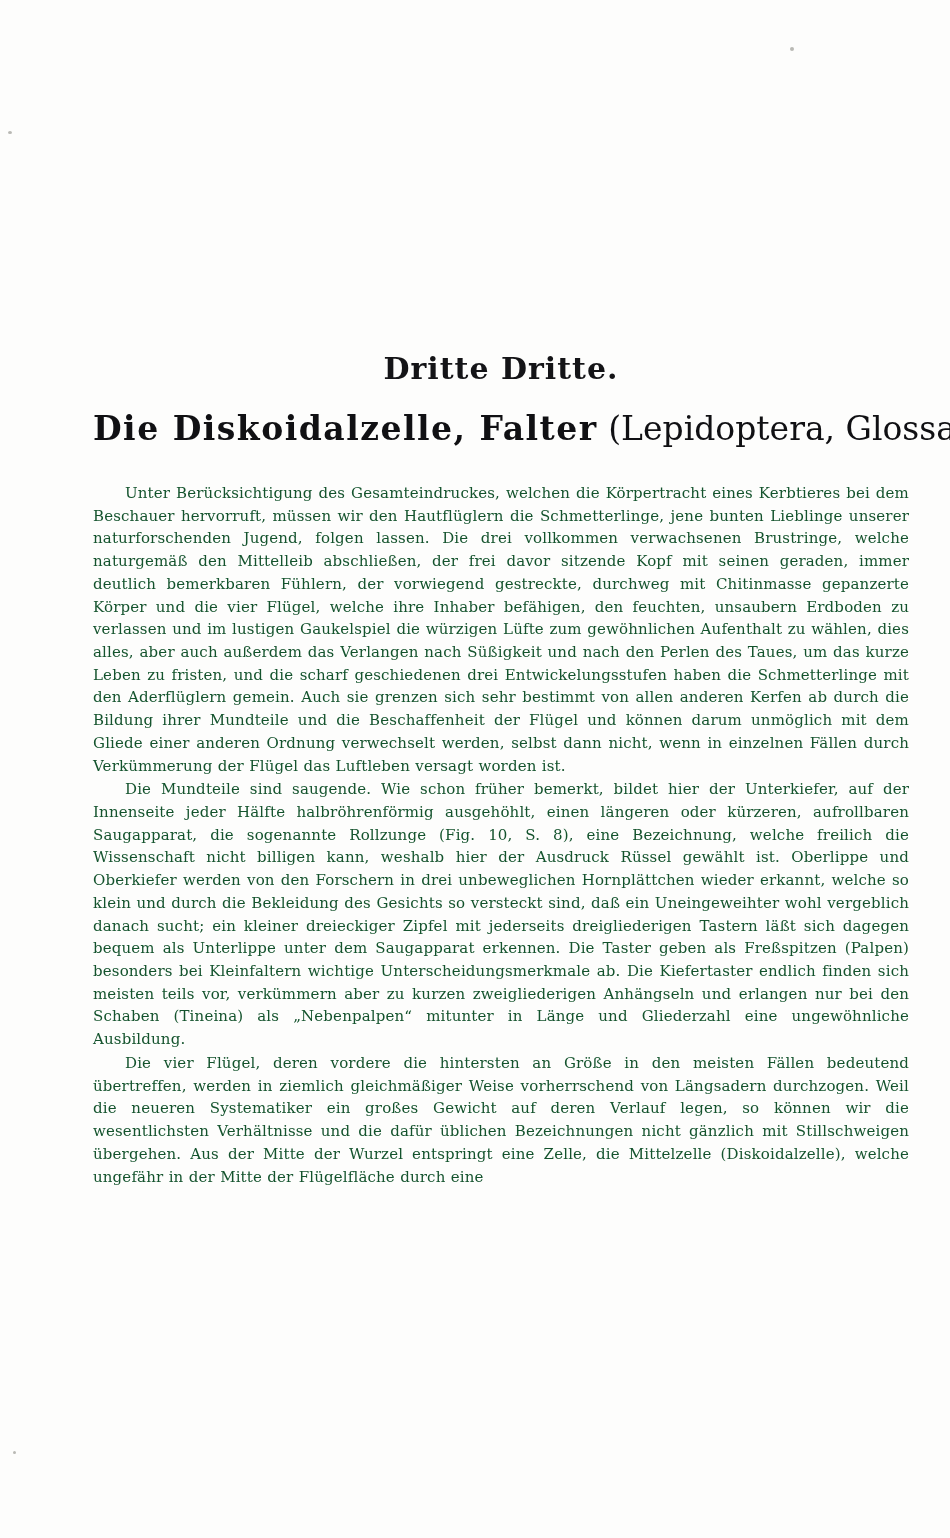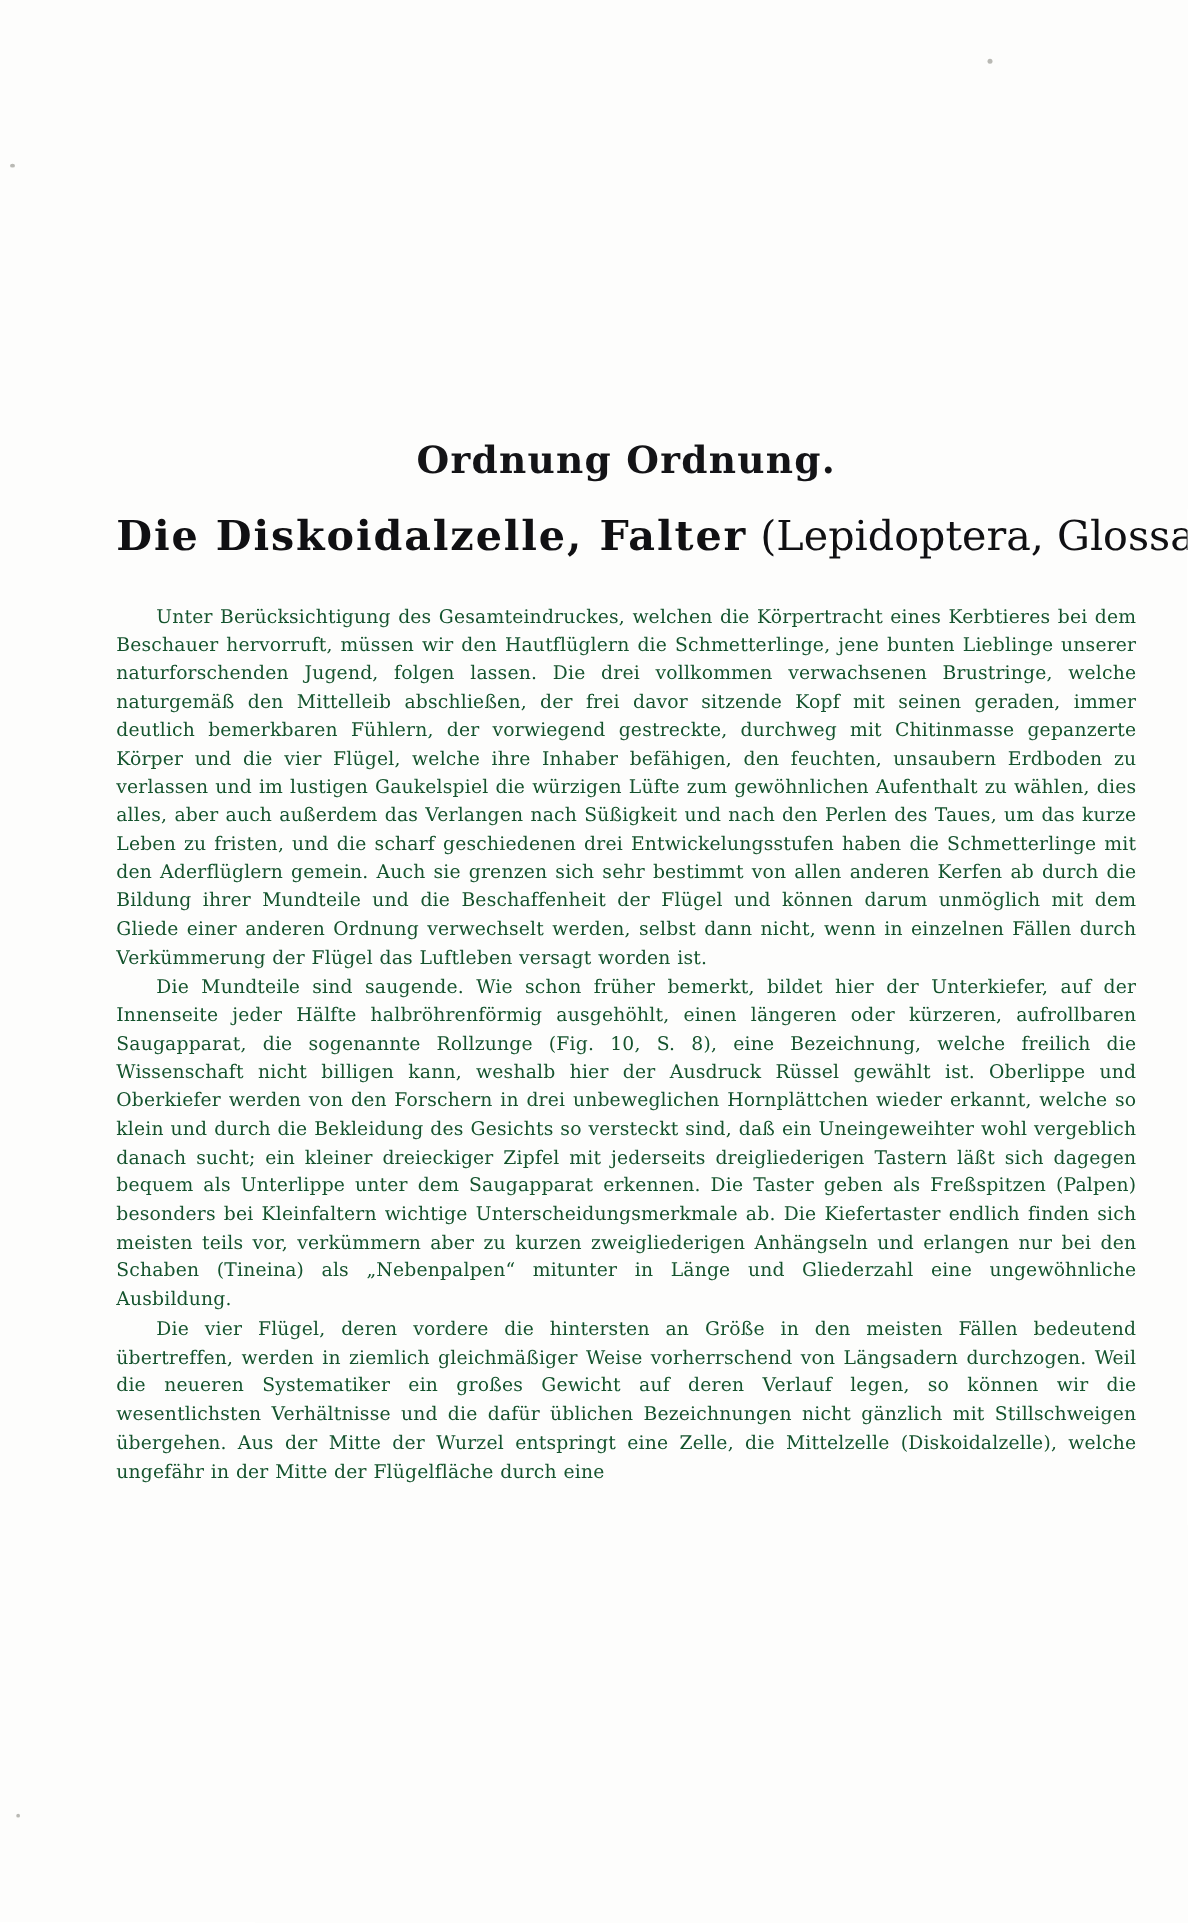--- a/index.html
+++ b/index.html
@@ -98,21 +98,21 @@
 <body>
 
 <div class="page">
 
   <div class="speck speck-a"></div>
   <div class="speck speck-b"></div>
   <div class="speck speck-c"></div>
 
   <div class="content">
 
-    <h2 class="ordnung-heading fraktur">Ordnung Ordnung.</h2>
+    <h2 class="ordnung-heading fraktur">Dritte Dritte.</h2>
 
     <h1 class="title-line">
       <span class="title-fraktur fraktur">Die Diskoidalzelle, Falter</span><span class="title-latin"> (Lepidoptera, Glossata).</span>
     </h1>
 
     <p class="para fraktur"><span class="indent"></span><span>Unter Berücksichtigung des Gesamteindruckes, welchen die Körpertracht eines Kerbtieres bei dem Beschauer hervorruft, müssen wir den Hautflüglern die Schmetterlinge, jene bunten Lieblinge unserer naturforschenden Jugend, folgen lassen. Die drei vollkommen verwachsenen Brustringe, welche naturgemäß den Mittelleib abschließen, der frei davor sitzende Kopf mit seinen geraden, immer deutlich bemerkbaren Fühlern, der vorwiegend gestreckte, durchweg mit Chitinmasse gepanzerte Körper und die vier Flügel, welche ihre Inhaber befähigen, den feuchten, unsaubern Erdboden zu verlassen und im lustigen Gaukelspiel die würzigen Lüfte zum gewöhnlichen Aufenthalt zu wählen, dies alles, aber auch außerdem das Verlangen nach Süßigkeit und nach den Perlen des Taues, um das kurze Leben zu fristen, und die scharf geschiedenen drei Entwickelungsstufen haben die Schmetterlinge mit den Aderflüglern gemein. Auch sie grenzen sich sehr bestimmt von allen anderen Kerfen ab durch die Bildung ihrer Mundteile und die Beschaffenheit der Flügel und können darum unmöglich mit dem Gliede einer anderen Ordnung verwechselt werden, selbst dann nicht, wenn in einzelnen Fällen durch Verkümmerung der Flügel das Luftleben versagt worden ist.</span></p>
 
     <p class="para fraktur"><span class="indent"></span><span>Die Mundteile sind saugende. Wie schon früher bemerkt, bildet hier der Unterkiefer, auf der Innenseite jeder Hälfte halbröhrenförmig ausgehöhlt, einen längeren oder kürzeren, aufrollbaren Saugapparat, die sogenannte Rollzunge (Fig. 10, S. 8), eine Bezeichnung, welche freilich die Wissenschaft nicht billigen kann, weshalb hier der Ausdruck Rüssel gewählt ist. Oberlippe und Oberkiefer werden von den Forschern in drei unbeweglichen Hornplättchen wieder erkannt, welche so klein und durch die Bekleidung des Gesichts so versteckt sind, daß ein Uneingeweihter wohl vergeblich danach sucht; ein kleiner dreieckiger Zipfel mit jederseits dreigliederigen Tastern läßt sich dagegen bequem als Unterlippe unter dem Saugapparat erkennen. Die Taster geben als Freßspitzen (Palpen) besonders bei Kleinfaltern wichtige Unterscheidungsmerkmale ab. Die Kiefertaster endlich finden sich meisten teils vor, verkümmern aber zu kurzen zweigliederigen Anhängseln und erlangen nur bei den Schaben (Tineina) als „Nebenpalpen“ mitunter in Länge und Gliederzahl eine ungewöhnliche Ausbildung.</span></p>
 
     <p class="para fraktur"><span class="indent"></span><span>Die vier Flügel, deren vordere die hintersten an Größe in den meisten Fällen bedeutend übertreffen, werden in ziemlich gleichmäßiger Weise vorherrschend von Längsadern durchzogen. Weil die neueren Systematiker ein großes Gewicht auf deren Verlauf legen, so können wir die wesentlichsten Verhältnisse und die dafür üblichen Bezeichnungen nicht gänzlich mit Stillschweigen übergehen. Aus der Mitte der Wurzel entspringt eine Zelle, die Mittelzelle (Diskoidalzelle), welche ungefähr in der Mitte der Flügelfläche durch eine</span></p>

